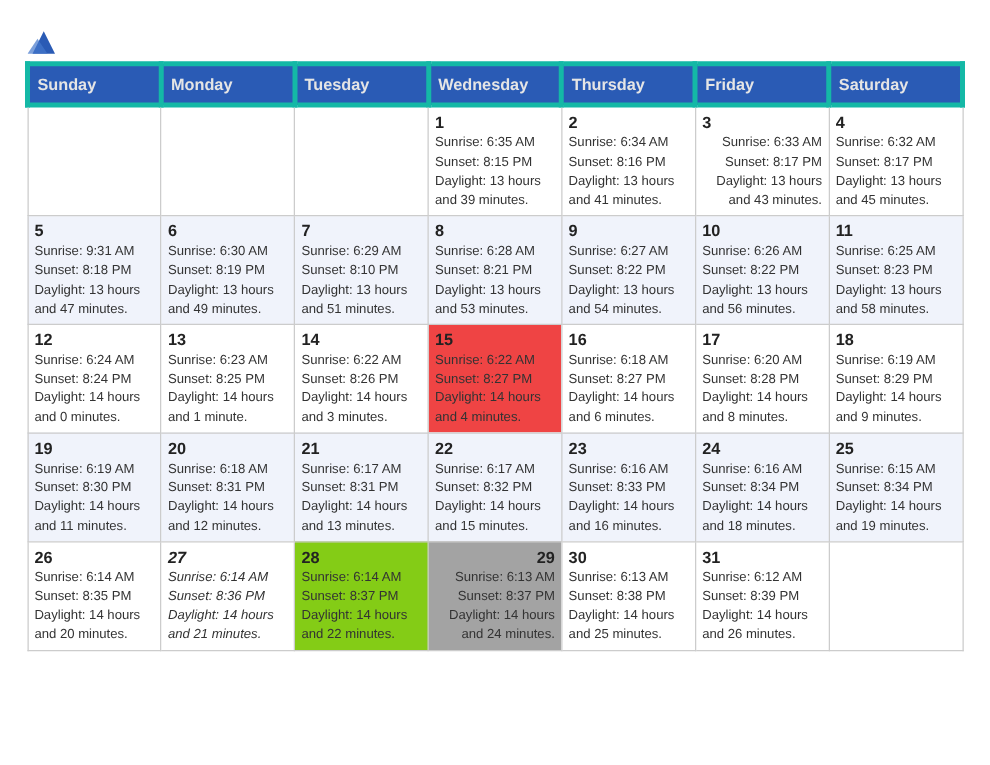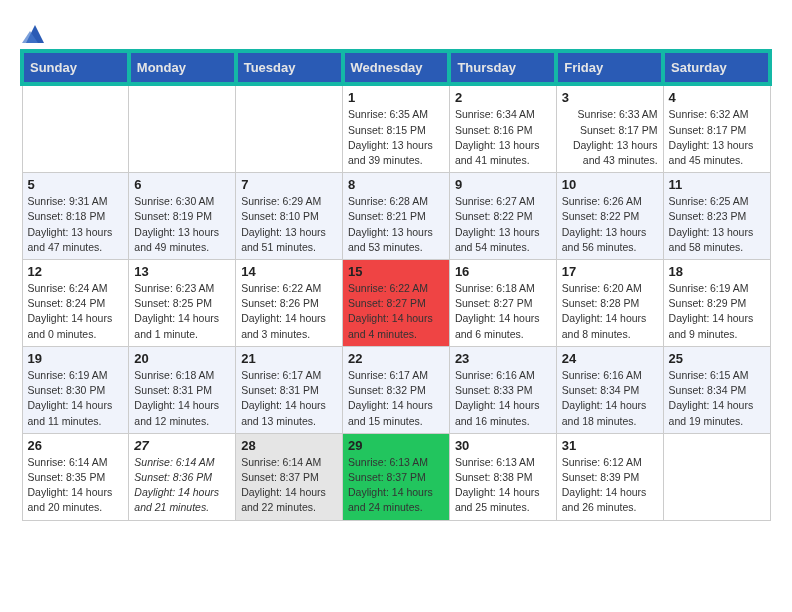--- a/index.html
+++ b/index.html
@@ -278,27 +278,27 @@
           <div class="day-info" style="white-space: pre-line;">Sunrise: 6:14 AM
 Sunset: 8:35 PM
 Daylight: 14 hours and 20 minutes.</div>
         </td>
         <td style="background: rgb(255, 255, 255); font-style: italic;">
           <div class="day-number">27</div>
           <div class="day-info" style="white-space: pre-line;">Sunrise: 6:14 AM
 Sunset: 8:36 PM
 Daylight: 14 hours and 21 minutes.</div>
         </td>
-        <td style="background: #e5e5e5;">
+        <td style="background: #84cc16;">
           <div class="day-number">28</div>
           <div class="day-info" style="white-space: pre-line;">Sunrise: 6:14 AM
 Sunset: 8:37 PM
 Daylight: 14 hours and 22 minutes.</div>
         </td>
-        <td style="background: #22c55e;">
+        <td style="background: #a3a3a3; text-align: right;">
           <div class="day-number">29</div>
           <div class="day-info" style="white-space: pre-line;">Sunrise: 6:13 AM
 Sunset: 8:37 PM
 Daylight: 14 hours and 24 minutes.</div>
         </td>
         <td style="background: rgb(255, 255, 255);">
           <div class="day-number">30</div>
           <div class="day-info" style="white-space: pre-line;">Sunrise: 6:13 AM
 Sunset: 8:38 PM
 Daylight: 14 hours and 25 minutes.</div>

